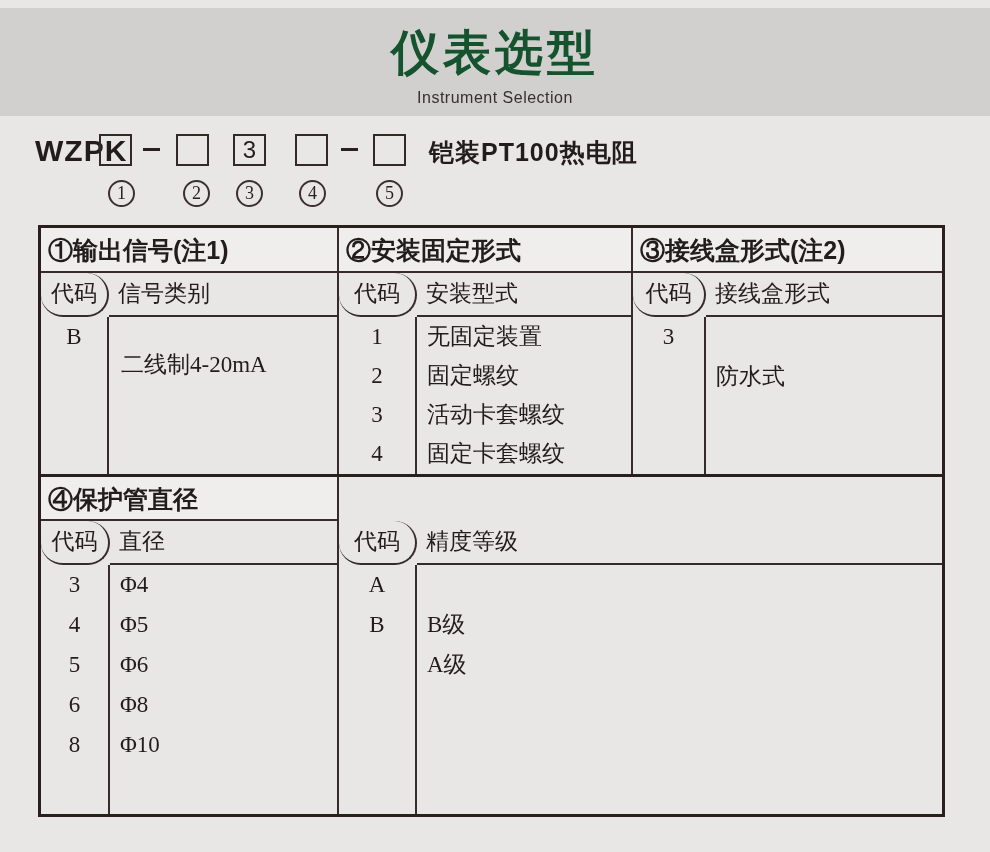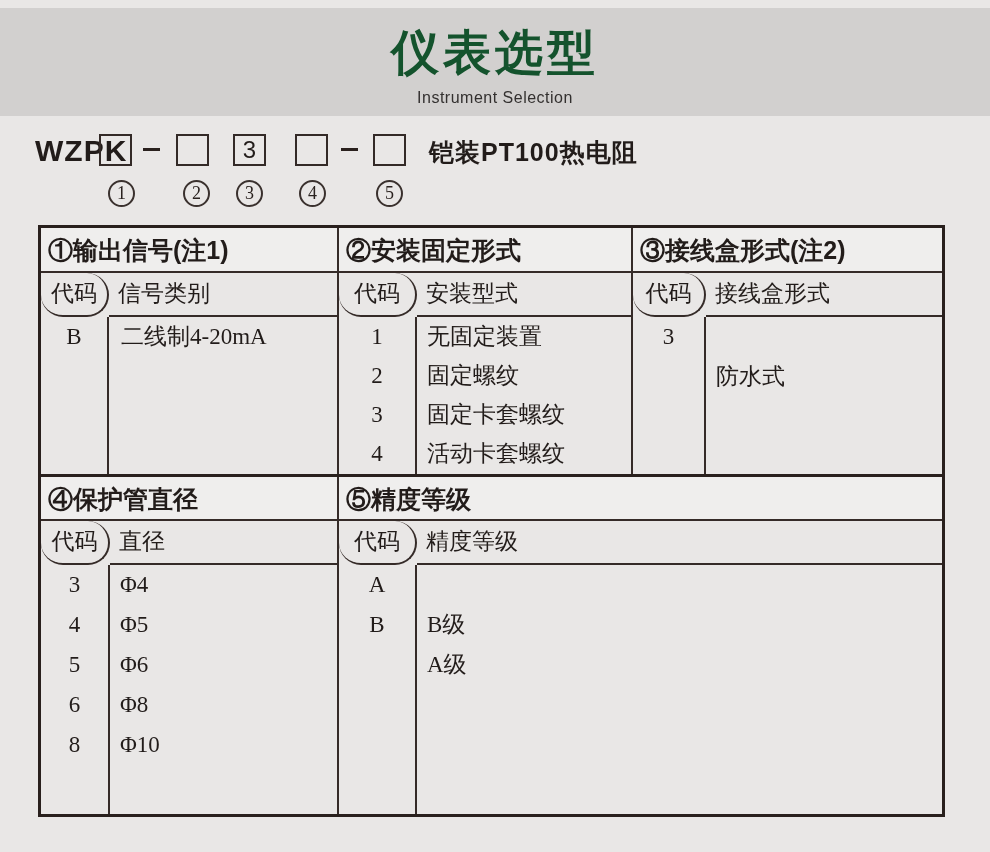--- a/index.html
+++ b/index.html
@@ -38,21 +38,21 @@
   .tbody{display:flex;}
   .tbody .col{box-sizing:border-box;border-right:2px solid #352b28;overflow:hidden;}
   .tbody .col.last{border-right:none;margin-top:40px;}
   .tbody.upper{height:157px;}
   .tbody.upper .line{line-height:39px;}
   .tbody.lower{height:249px;}
   .tbody.lower .line{line-height:40px;}
   .line{font-family:"Liberation Serif",serif;font-size:23px;white-space:nowrap;}
   .code-col .line,.cell.code{text-align:center;border-radius:22px;}
   .desc-col .line{padding-left:10px;}
-  .desc-col.pad12 .line{padding-left:12px;}
+  .desc-col.pad12 .line{padding-left:12px;margin-top:28px;}
   .cell.desc{padding-left:9px;}
   
   .u1{width:68px}.u2{width:230px}.u3{width:78px}.u4{width:216px}.u5{width:73px}.u6{width:236px}
   .ut1{width:298px}.ut2{width:294px}.ut3{width:309px}
   
   .l1{width:69px}.l2{width:229px}.l3{width:78px}.l4{width:525px}
   .lt1{width:298px}.lt2{width:603px}
 </style>
 </head>
 <body>
@@ -104,36 +104,35 @@
     </div>
     <div class="col code-col u3">
       <div class="line">1</div>
       <div class="line">2</div>
       <div class="line">3</div>
       <div class="line">4</div>
     </div>
     <div class="col desc-col u4">
       <div class="line">无固定装置</div>
       <div class="line">固定螺纹</div>
+      <div class="line">活动卡套螺纹</div>
       <div class="line">固定卡套螺纹</div>
-      <div class="line">活动卡套螺纹</div>
     </div>
     <div class="col code-col u5">
       <div class="line">3</div>
     </div>
     <div class="col desc-col u6 last">
       <div class="line">防水式</div>
     </div>
   </div>
 
   <div class="tdivider"></div>
 
   <div class="trow trow-title" style="height:44px">
     <div class="cell lt1" style="height:44px">④保护管直径</div>
-    <div class="cell lt2 last" style="height:44px">⑤精度等级</div>
   </div>
 
   <div class="trow trow-head">
     <div class="cell code l1">代码</div>
     <div class="cell desc l2">直径</div>
     <div class="cell code l3">代码</div>
     <div class="cell desc l4 last">精度等级</div>
   </div>
 
   <div class="tbody lower">

